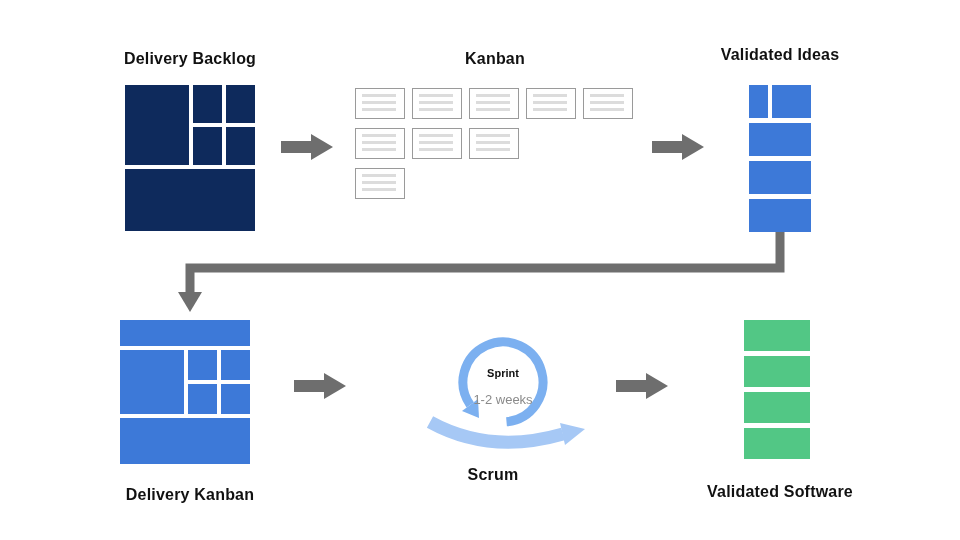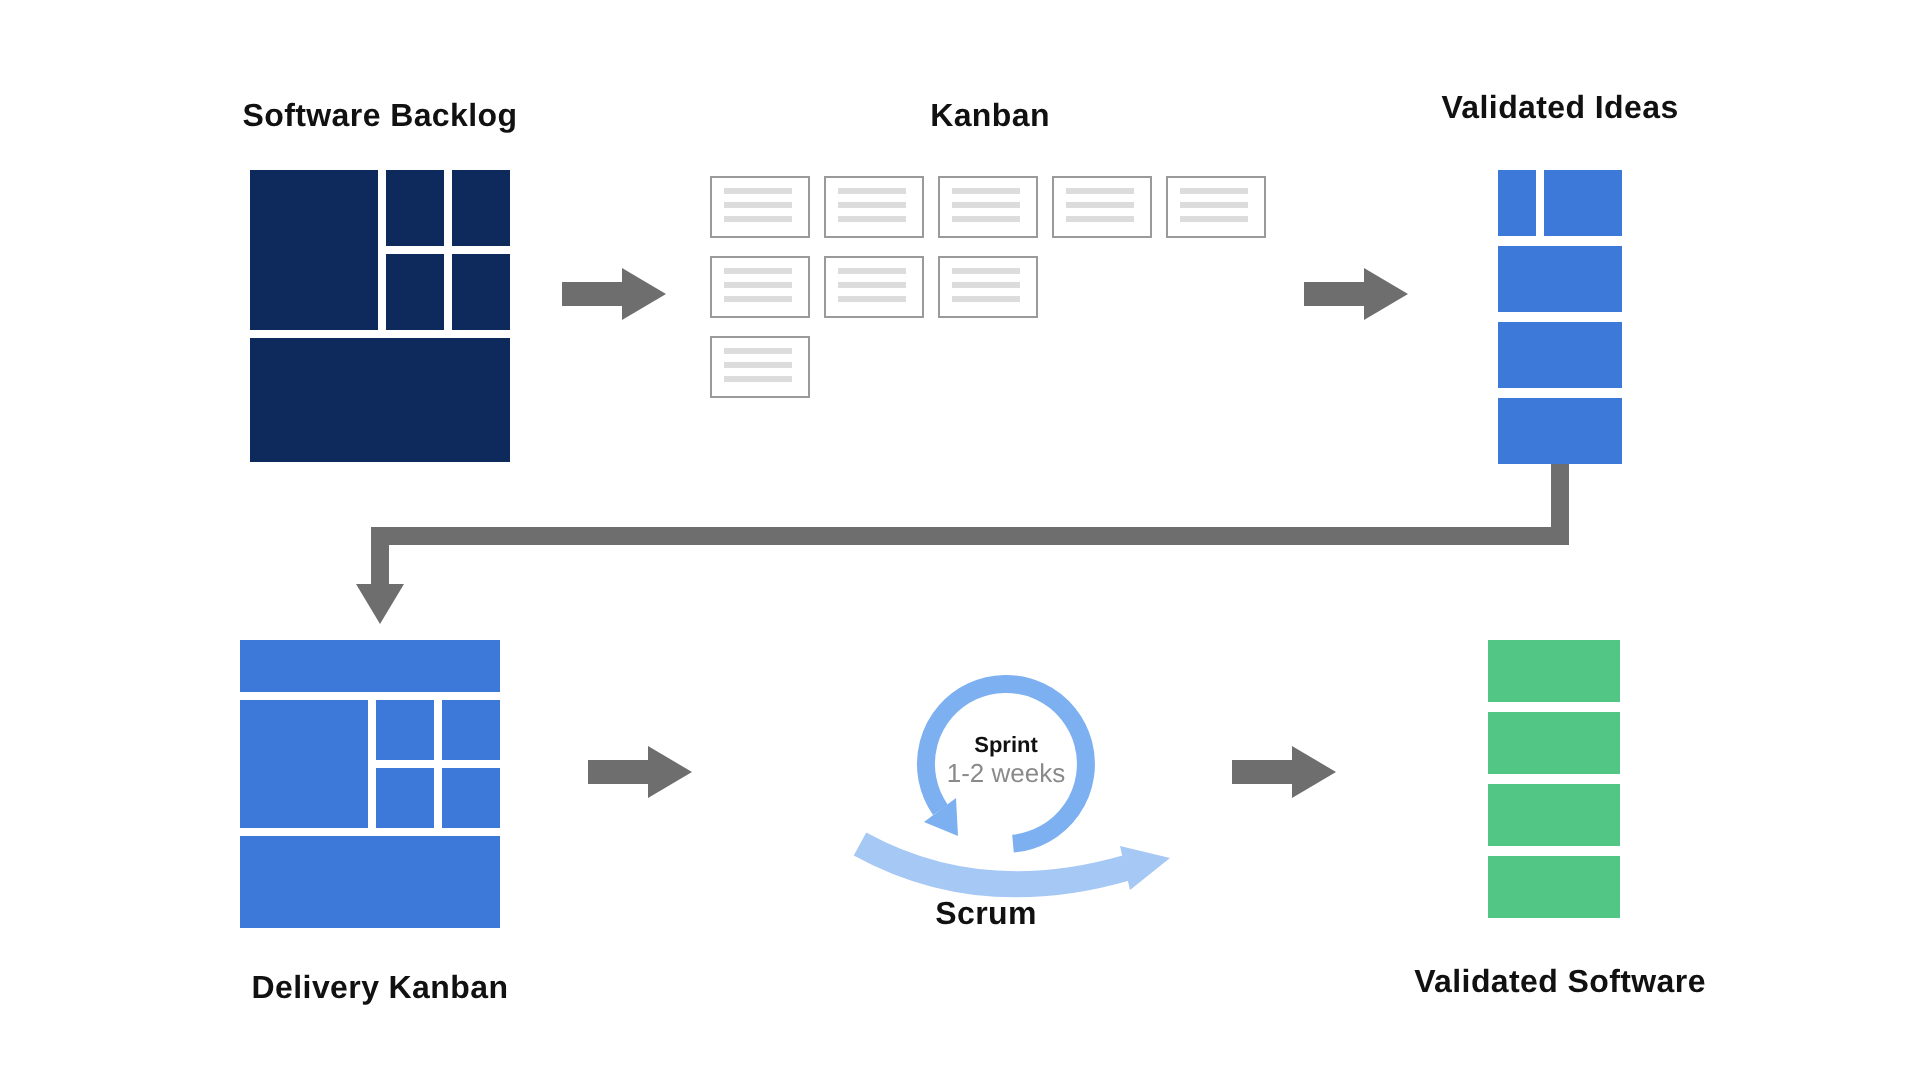--- a/index.html
+++ b/index.html
@@ -39,28 +39,28 @@
   .kanban-board{position:absolute;left:355px;top:88px;display:flex;flex-direction:column;gap:9px;}
   .kanban-row{display:flex;gap:7px;}
   .kanban-card{width:50px;height:31px;background:#fff;border:1.5px solid var(--card-border,#9a9a9a);box-sizing:border-box;}
   .card-line{height:3px;width:34px;background:var(--card-line,#dcdcdc);margin:4px 0 0 6px;}
   .card-line:first-child{margin-top:5px;}
   
   .arrow-svg{position:absolute;}
   
   .sprint-text{position:absolute;left:445px;top:367px;width:116px;text-align:center;}
   .sprint-title{font-weight:700;font-size:11px;color:var(--text,#111);}
-  .sprint-sub{font-size:13px;color:var(--muted,#8a8a8a);margin-top:0;}
+  .sprint-sub{font-size:13px;color:var(--muted,#8a8a8a);margin-top:13px;}
 </style>
 </head>
 <body>
 
 <div class="canvas">
 
-  <div class="label" style="left:100px;top:50px;width:180px">Software Backlog</div>
+  <div class="label" style="left:100px;top:50px;width:180px">Delivery Backlog</div>
   <div class="label" style="left:415px;top:50px;width:160px">Kanban</div>
   <div class="label" style="left:690px;top:46px;width:180px">Validated Ideas</div>
 
   <div class="grid discovery">
     <div class="cell big"></div>
     <div class="cell" style="grid-column:2;grid-row:1"></div>
     <div class="cell" style="grid-column:3;grid-row:1"></div>
     <div class="cell" style="grid-column:2;grid-row:2"></div>
     <div class="cell" style="grid-column:3;grid-row:2"></div>
     <div class="cell bottom"></div>
@@ -177,16 +177,16 @@
   </svg>
 
   <div class="stack releasable">
     <div class="bar"></div>
     <div class="bar"></div>
     <div class="bar"></div>
     <div class="bar"></div>
   </div>
 
   <div class="label" style="left:100px;top:486px;width:180px">Delivery Kanban</div>
-  <div class="label" style="left:428px;top:449px;width:130px">Scrum</div>
+  <div class="label" style="left:428px;top:466px;width:130px">Scrum</div>
   <div class="label" style="left:680px;top:483px;width:200px">Validated Software</div>
 
 </div>
 
 </body></html>

